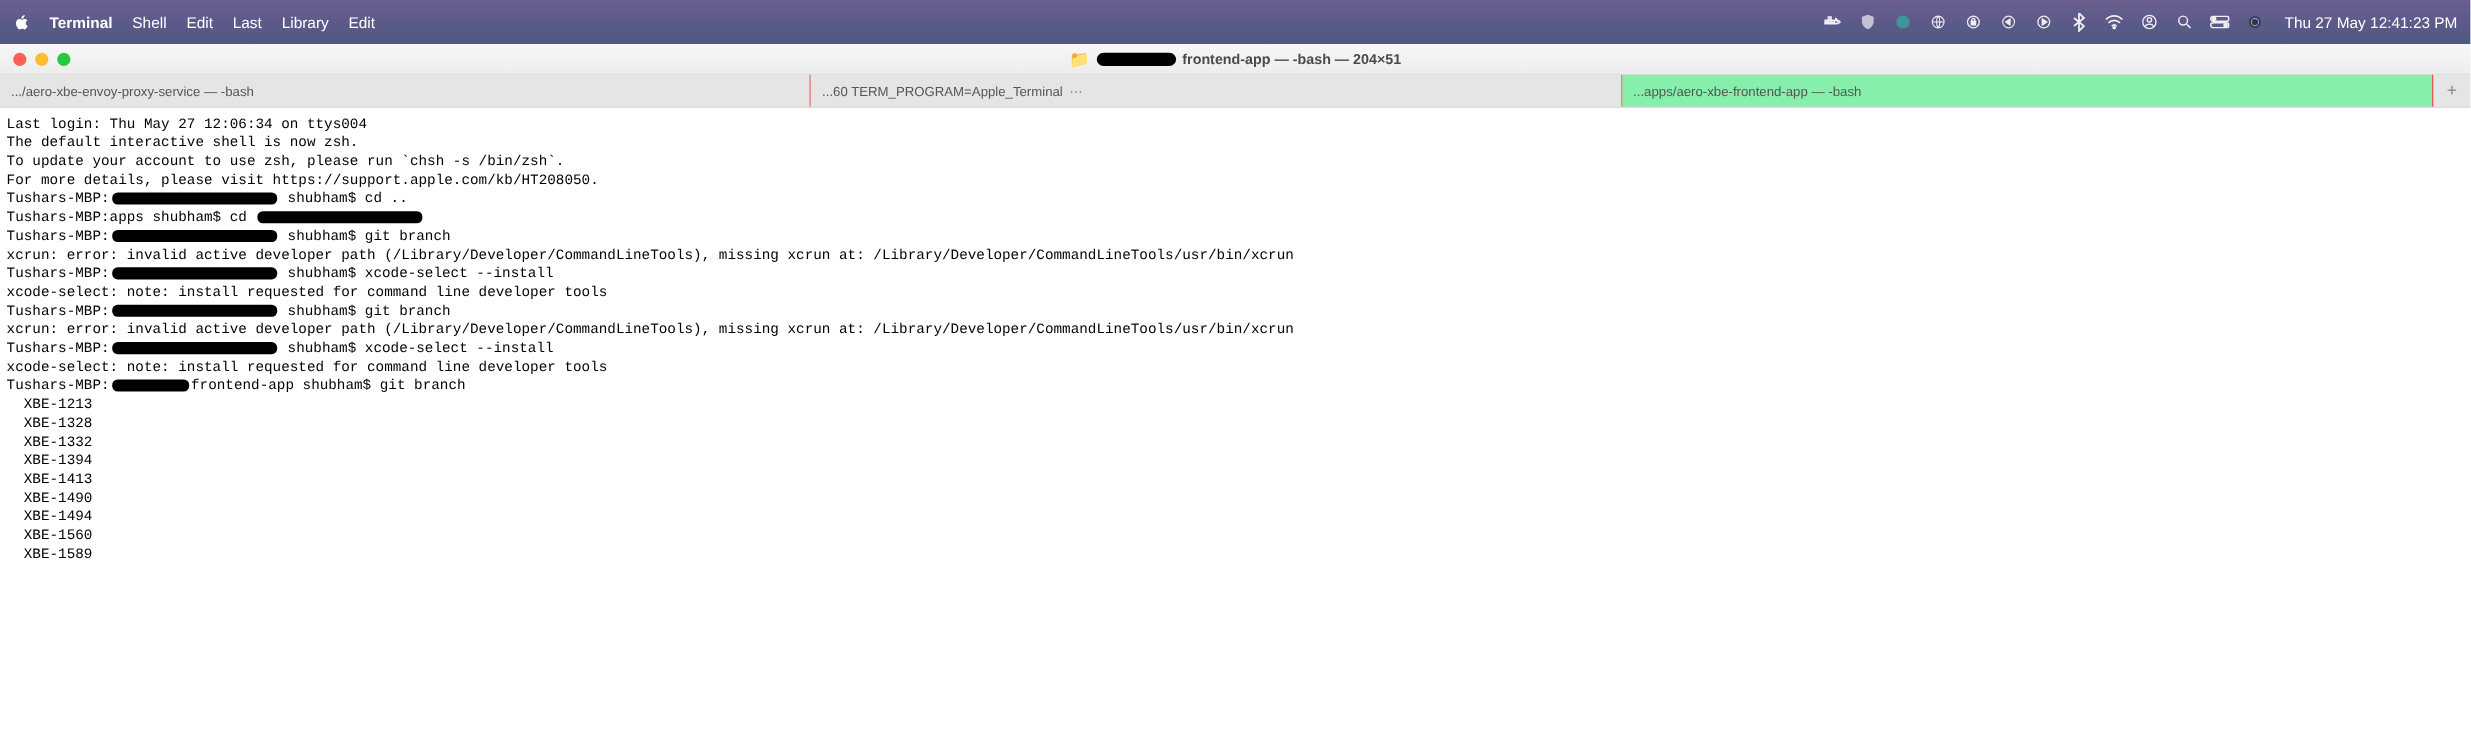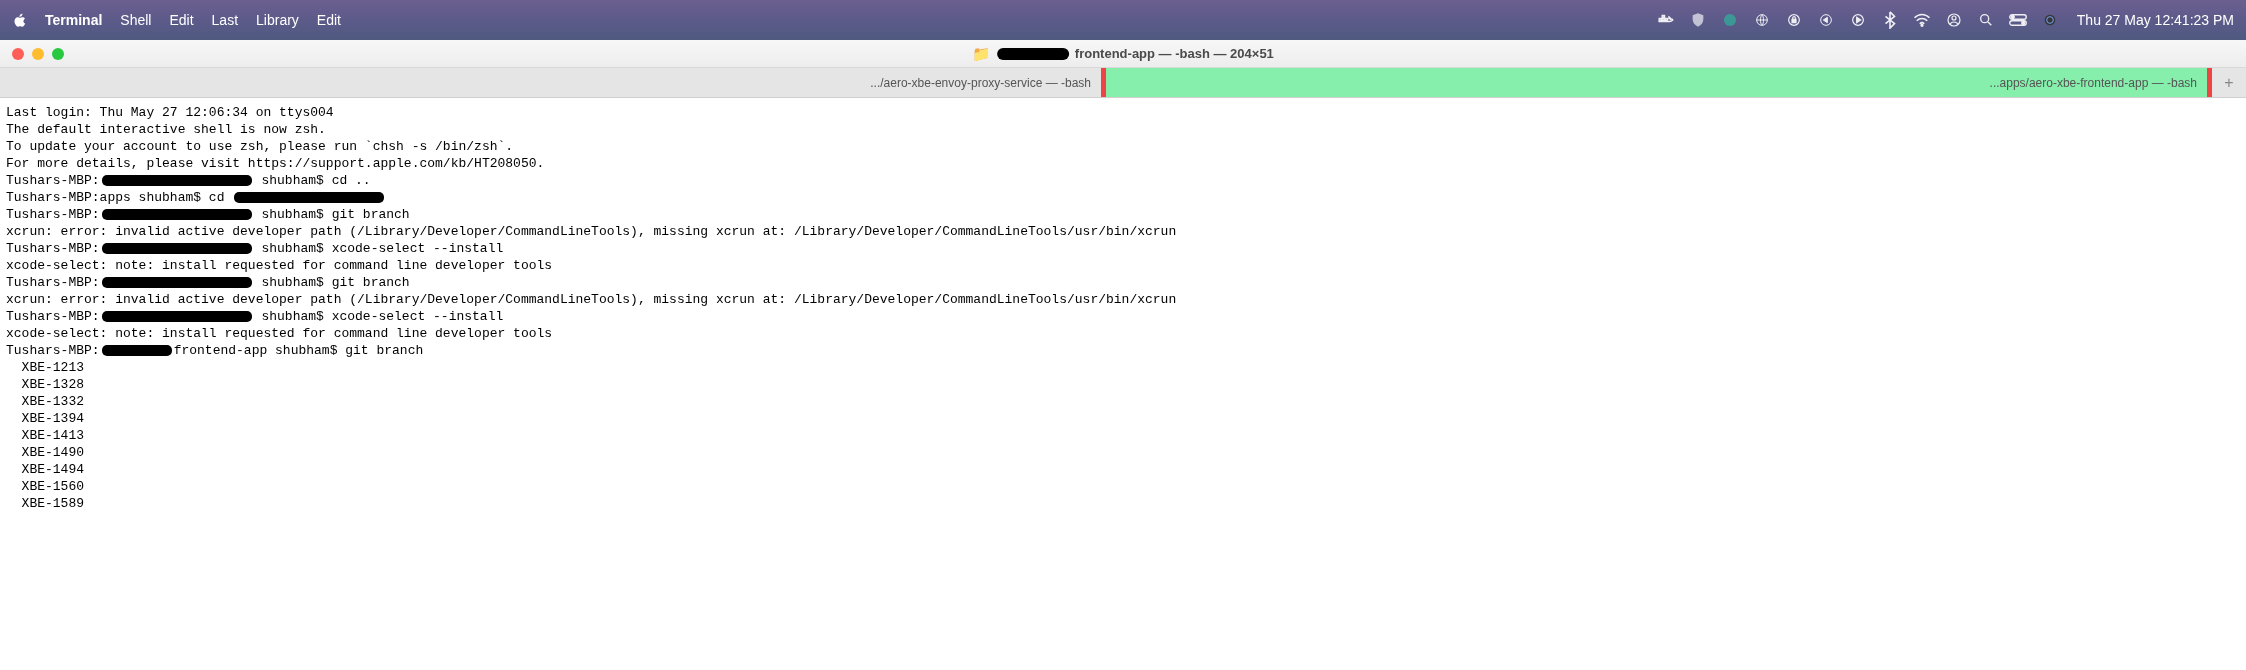--- a/index.html
+++ b/index.html
@@ -50,22 +50,22 @@
     height: 30px;
     background: #e5e5e5;
     display: flex;
     align-items: stretch;
     border-bottom: 1px solid #cfcfcf;
     font-size: 12px;
     color: #555;
   }
   .tab {
     flex: 1;
-    border-right: 5px solid #ef4444;
-    display: flex; align-items: center; justify-content: flex-end;
+    border-right: 1px solid #ef4444;
+    display: flex; align-items: center; justify-content: flex-start;
     gap: 6px;
     padding: 0 10px;
     position: relative;
     background: #e5e5e5;
     white-space: nowrap; overflow: hidden; text-overflow: ellipsis;
     cursor: default;
   }
   .tab.active { background: #86efac; }
   .tab .spinner {
     width: 12px; height: 12px; border: 2px solid #bbb; border-top-color: #555;
@@ -218,19 +218,23 @@
     <span class="folder-icon">📁</span>
     <span class="redact"></span>
     <span>frontend-app — -bash — 204×51</span>
   </div>
 </div>
 
 <div class="tabbar">
   <div class="tab">
     <span>.../aero-xbe-envoy-proxy-service — -bash</span>
   </div>
+  <div class="tab">
+    <span>...60 TERM_PROGRAM=Apple_Terminal</span>
+    <span class="more">⋯</span>
+  </div>
   <div class="tab active">
     <span>...apps/aero-xbe-frontend-app — -bash</span>
   </div>
   <div class="tab-add">+</div>
 </div>
 
 <div class="terminal" id="terminal"><div class="line">Last login: Thu May 27 12:06:34 on ttys004</div><div class="line"></div><div class="line">The default interactive shell is now zsh.</div><div class="line">To update your account to use zsh, please run `chsh -s /bin/zsh`.</div><div class="line">For more details, please visit https://support.apple.com/kb/HT208050.</div><div class="line"><span>Tushars-MBP:</span><span class="redact r1"></span><span> shubham$ cd ..</span></div><div class="line"><span>Tushars-MBP:apps shubham$ cd </span><span class="redact r2"></span><span></span></div><div class="line"><span>Tushars-MBP:</span><span class="redact r3"></span><span> shubham$ git branch</span></div><div class="line">xcrun: error: invalid active developer path (/Library/Developer/CommandLineTools), missing xcrun at: /Library/Developer/CommandLineTools/usr/bin/xcrun</div><div class="line"><span>Tushars-MBP:</span><span class="redact r4"></span><span> shubham$ xcode-select --install</span></div><div class="line">xcode-select: note: install requested for command line developer tools</div><div class="line"><span>Tushars-MBP:</span><span class="redact r5"></span><span> shubham$ git branch</span></div><div class="line">xcrun: error: invalid active developer path (/Library/Developer/CommandLineTools), missing xcrun at: /Library/Developer/CommandLineTools/usr/bin/xcrun</div><div class="line"><span>Tushars-MBP:</span><span class="redact r6"></span><span> shubham$ xcode-select --install</span></div><div class="line">xcode-select: note: install requested for command line developer tools</div><div class="line"><span>Tushars-MBP:</span><span class="redact r7"></span><span>frontend-app shubham$ git branch</span></div><div class="line">  XBE-1213</div><div class="line">  XBE-1328</div><div class="line">  XBE-1332</div><div class="line">  XBE-1394</div><div class="line">  XBE-1413</div><div class="line">  XBE-1490</div><div class="line">  XBE-1494</div><div class="line">  XBE-1560</div><div class="line">  XBE-1589</div></div>
 
 </body></html>

